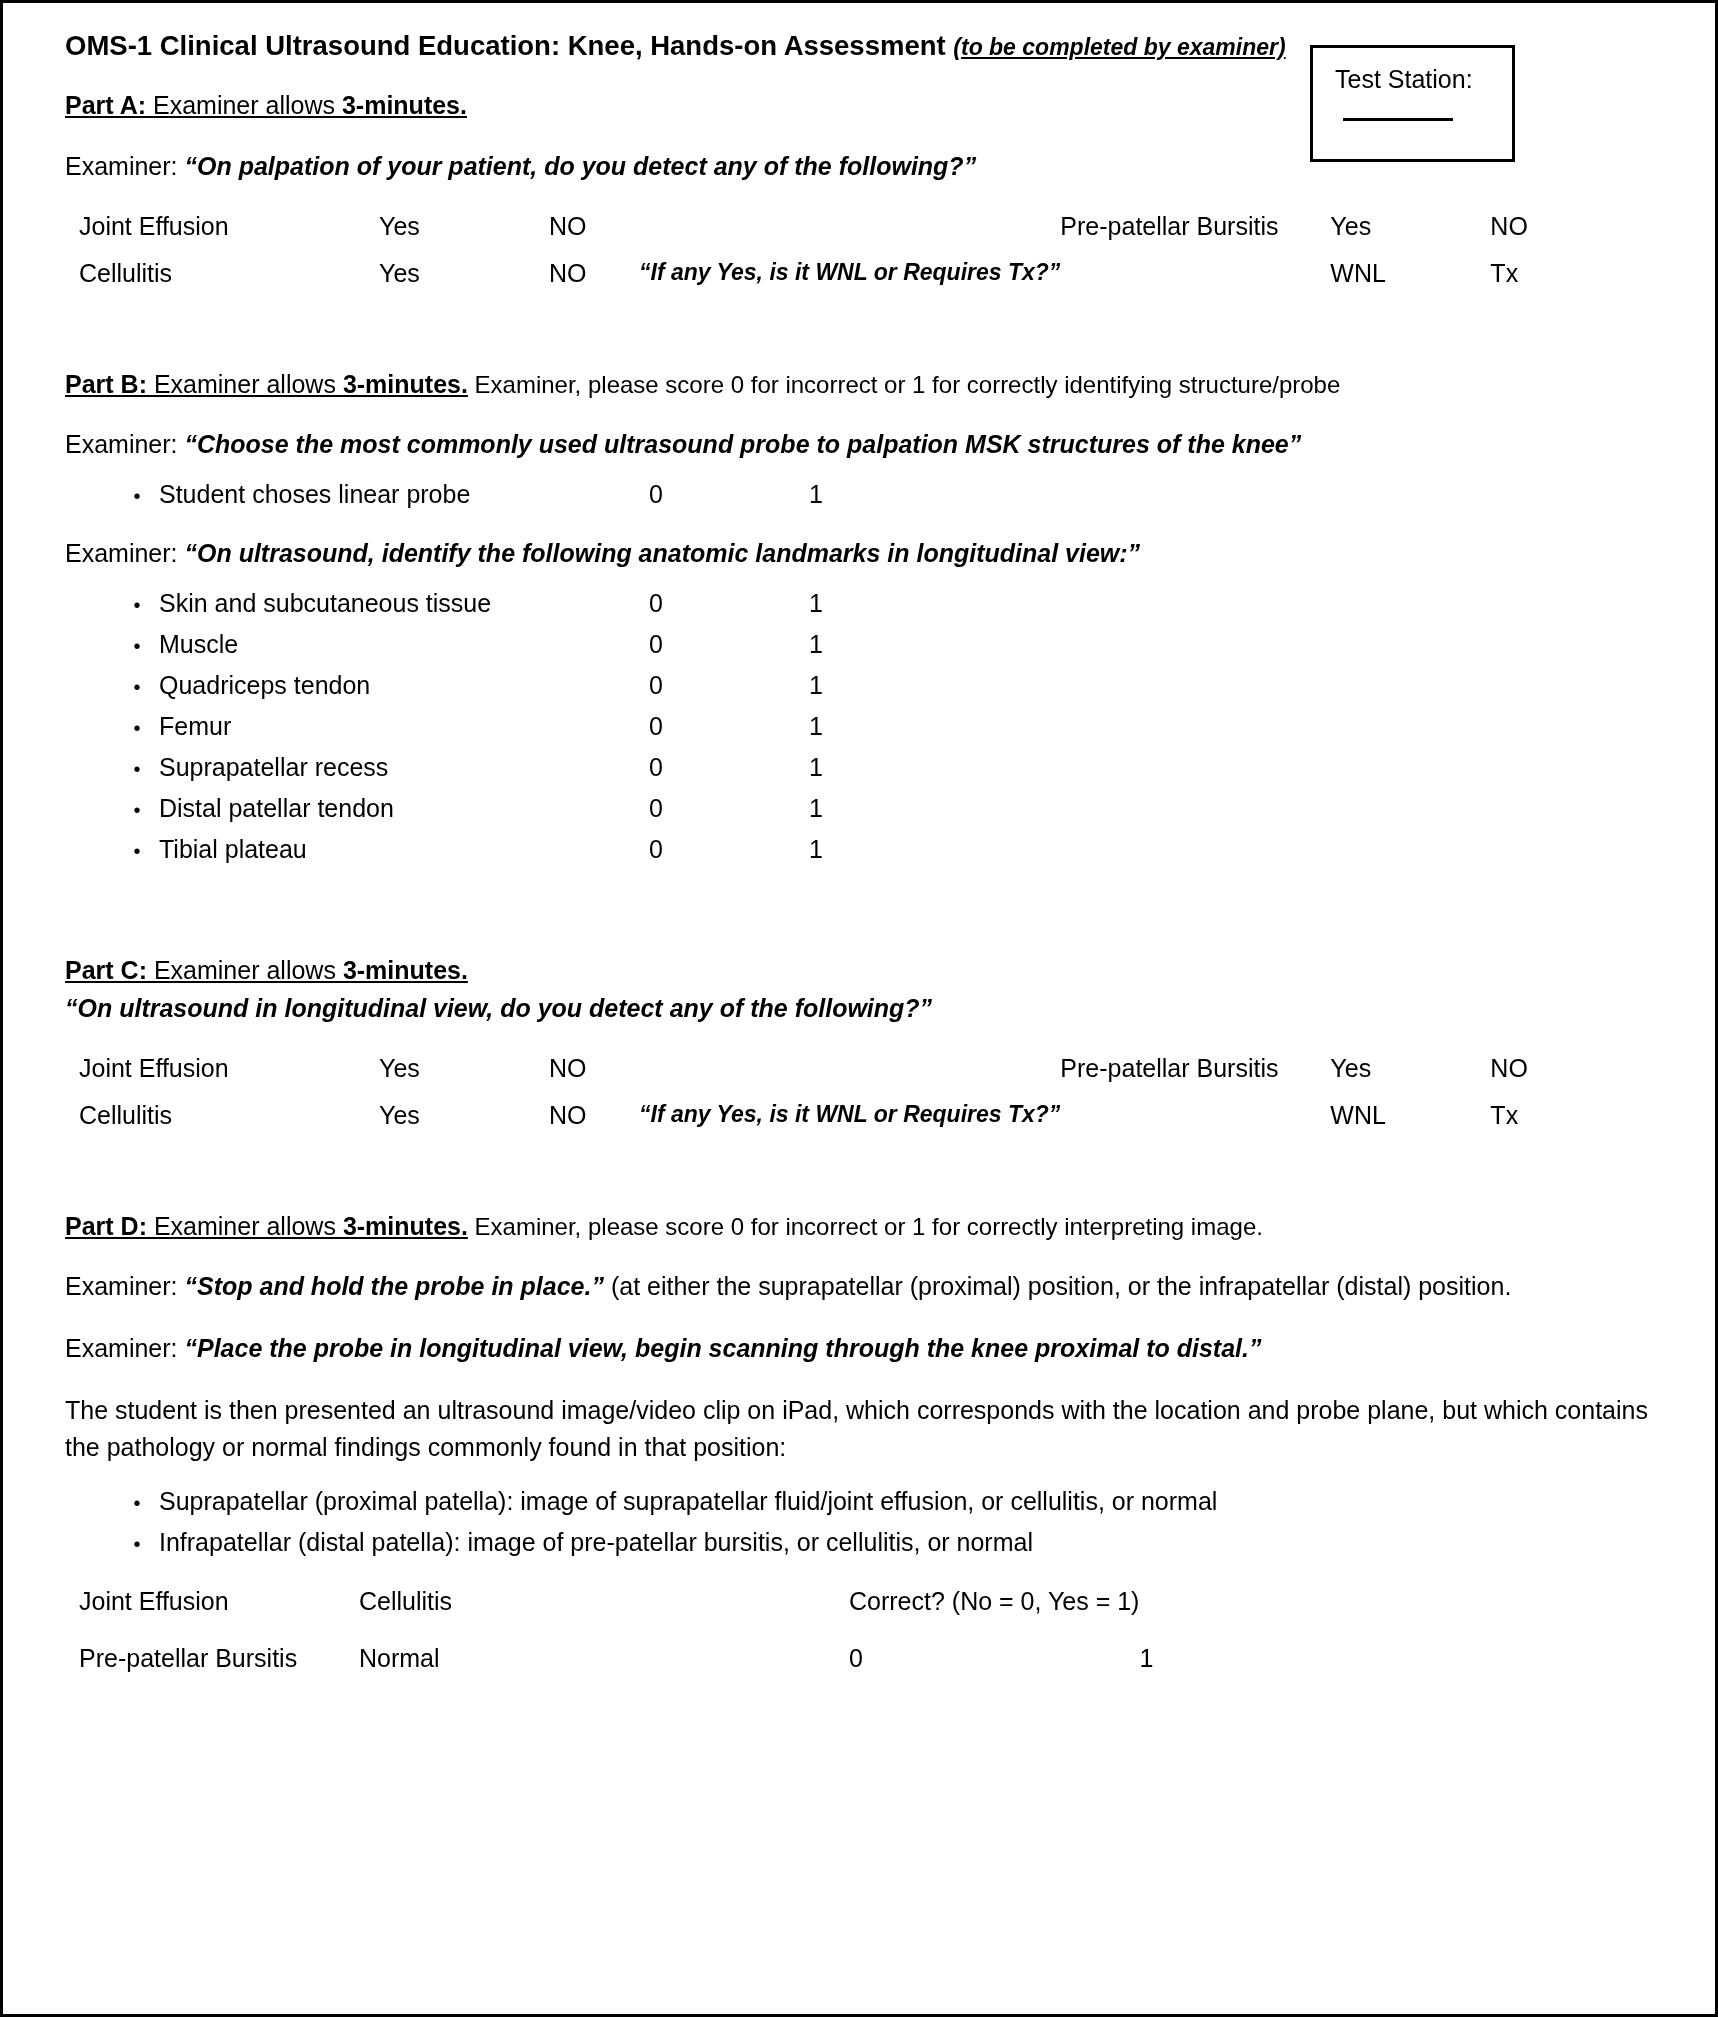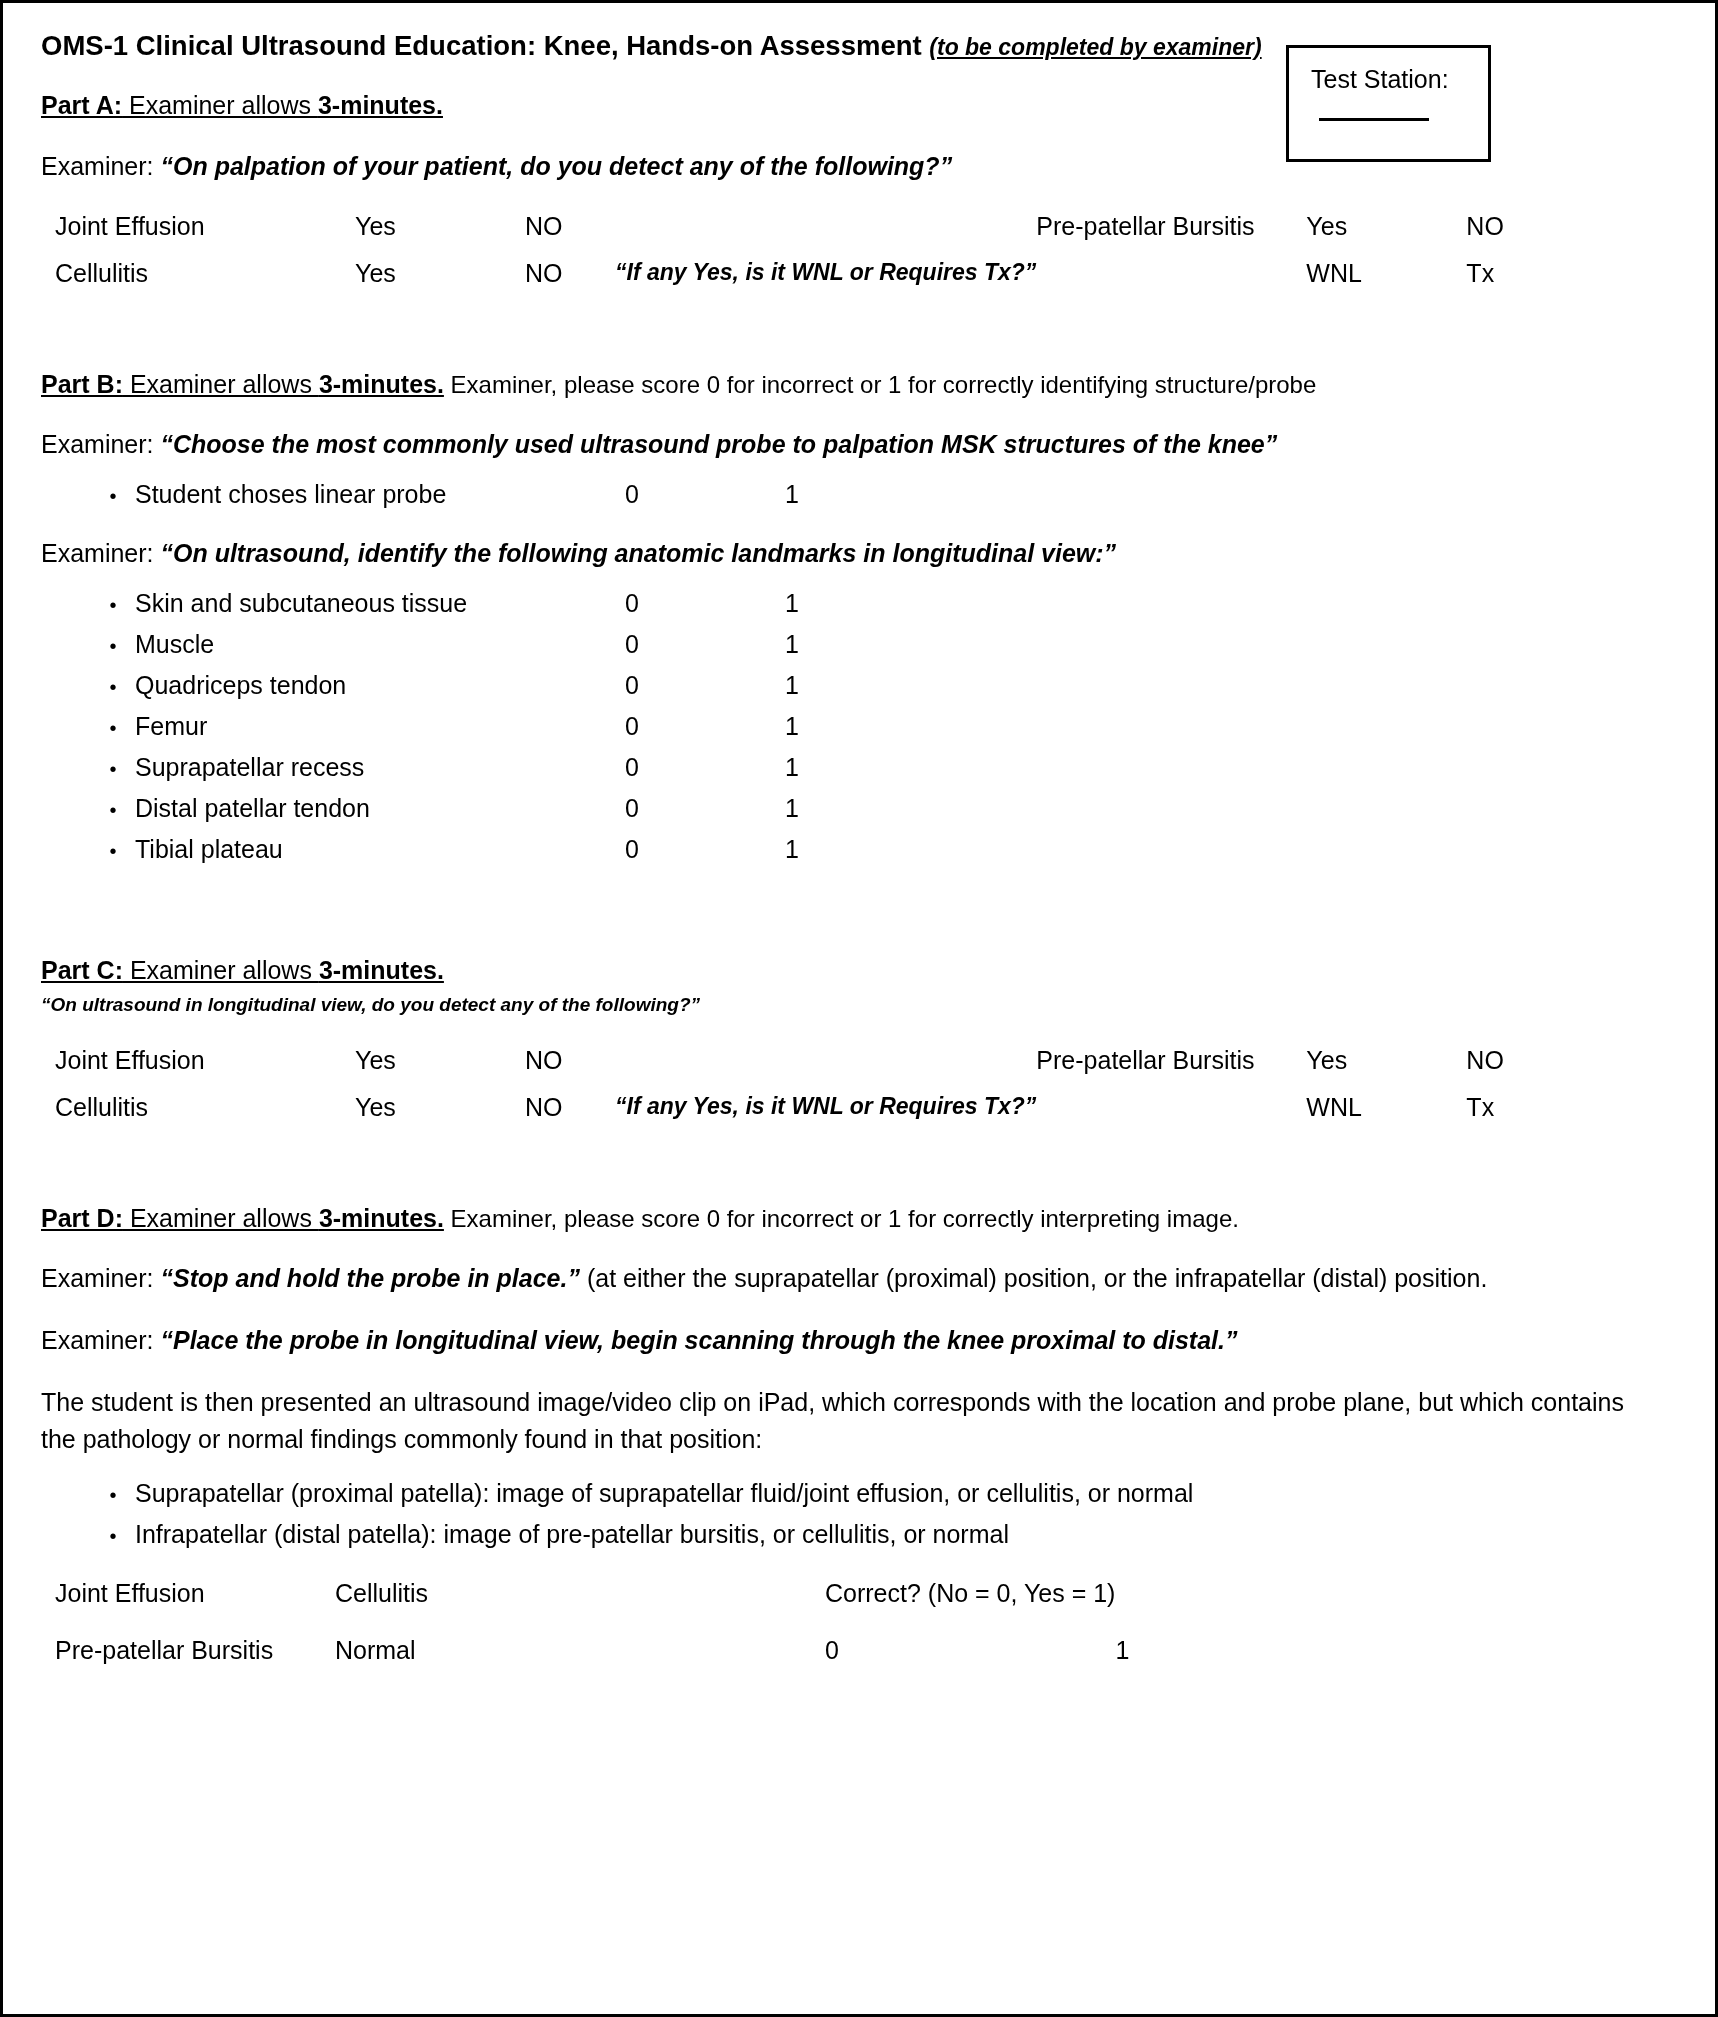--- a/index.html
+++ b/index.html
@@ -18,20 +18,21 @@
     background: #ffffff;
     border: 3px solid #000000;
     position: relative;
     overflow: hidden;
   }
   .inner {
     padding: 22px 30px 0 38px;
     position: relative;
     height: 100%;
     box-sizing: border-box;
+    margin-left: 24px;
   }
 
   
   .doc-title {
     font-size: 27.5px;
     font-weight: bold;
     line-height: 1.25;
     white-space: nowrap;
     margin: 0 0 0 0;
     padding-top: 4px;
@@ -64,21 +65,21 @@
     font-size: 25px;
     line-height: 1.35;
     margin-top: 28px;
   }
   .examiner-line .quote {
     font-weight: bold;
     font-style: italic;
   }
 
   .plain-quote {
-    font-size: 19px;
+    font-size: 25px;
     font-weight: bold;
     font-style: italic;
     line-height: 1.35;
     margin-top: 6px;
   }
 
   .para {
     font-size: 25px;
     line-height: 1.5;
     margin-top: 26px;

